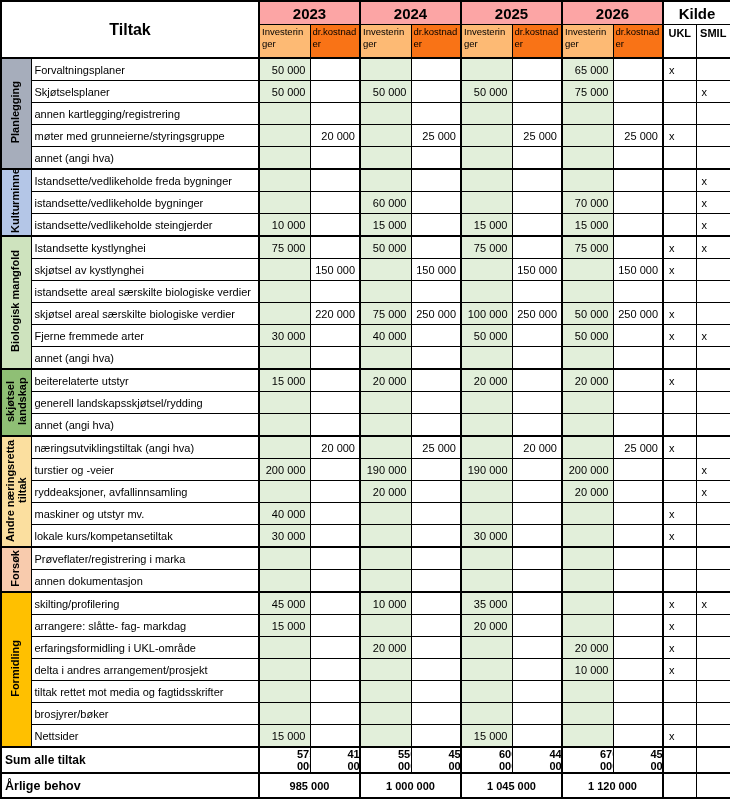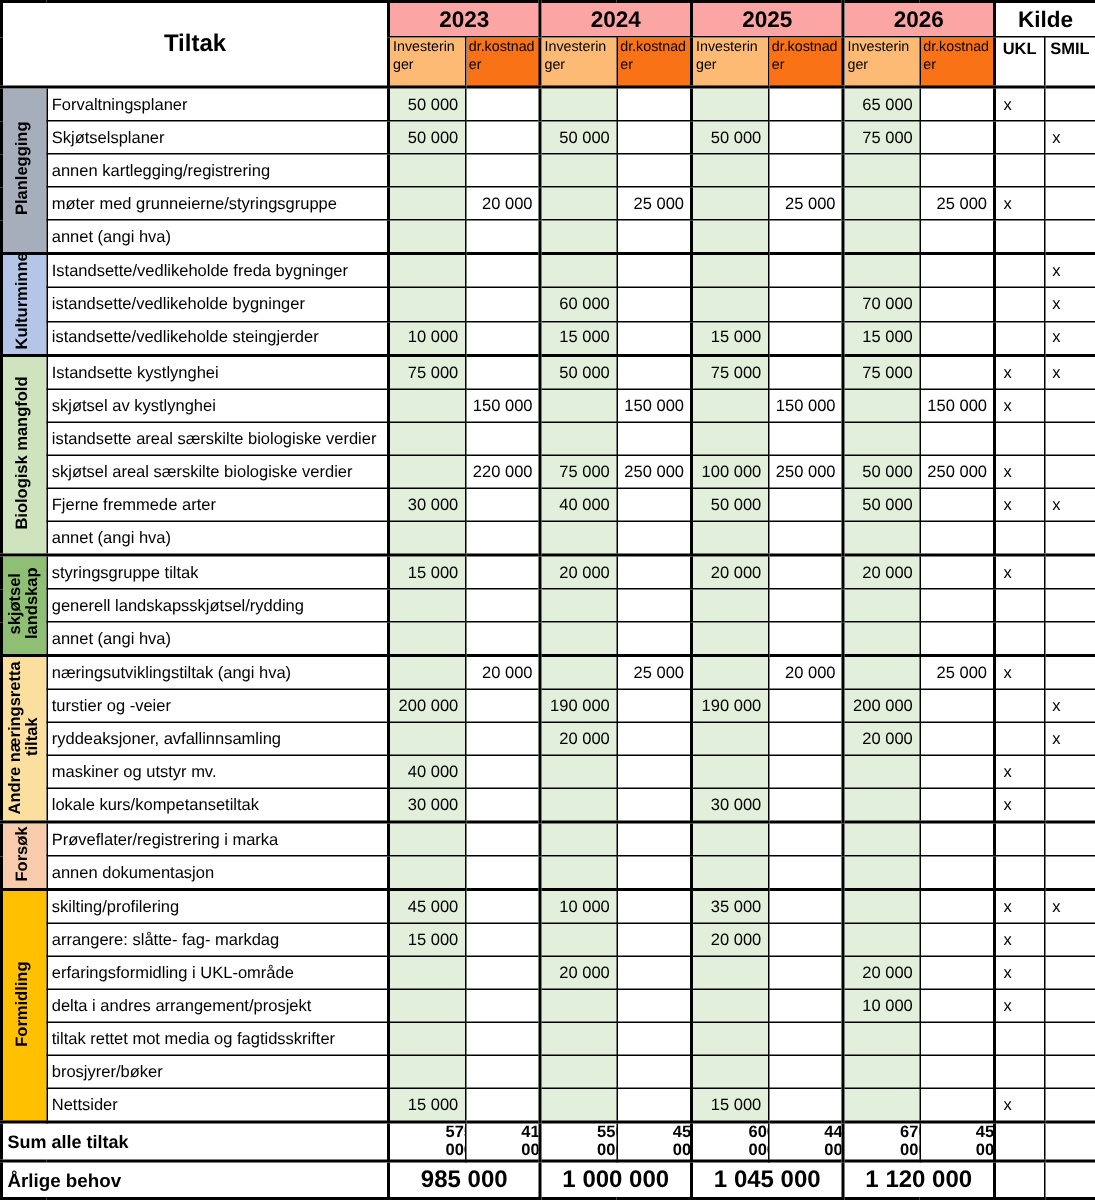--- a/index.html
+++ b/index.html
@@ -27,21 +27,21 @@
          font-weight:700;font-size:11px;line-height:1.05;white-space:normal;}
   td.rname{padding-left:3px;font-size:11px;background:#fff;white-space:nowrap;}
   td.num{text-align:right;padding-right:4px;background:#fff;}
   td.num.inv{background:#E2EFDA;}
   td.mark{text-align:left;padding-left:5px;font-size:11px;background:#fff;}
 
   tr.sum td{background:#fff;}
   td.sumlabel{font-size:12px;font-weight:700;padding-left:3px;}
   td.sumval{font-weight:700;padding-left:37px;}
   td.alabel{font-size:12.5px;font-weight:700;padding-left:3px;height:23px;}
-  td.aval{font-size:16px;font-weight:700;text-align:center;}
+  td.aval{font-size:11px;font-weight:700;text-align:center;}
 </style>
 </head>
 <body>
 
 <table>
   <colgroup>
     <col style="width:30px">
       <col style="width:228px">
     <col style="width:51px">
       <col style="width:50px">
@@ -257,21 +257,21 @@
         <td class="num"></td>
         <td class="num inv bl2"></td>
         <td class="num"></td>
         <td class="num inv bl2"></td>
         <td class="num"></td>
         <td class="mark bl2"></td>
         <td class="mark"></td>
       </tr>
       <tr class="group-start">
         <td class="glabel" rowspan="3" style="background: rgb(143, 191, 117);"><span class="vtext" style="max-height: 63px;">skjøtsel landskap</span></td>
-        <td class="rname">styringsgruppe tiltak</td>
+        <td class="rname">beiterelaterte utstyr</td>
         <td class="num inv bl2">15 000</td>
         <td class="num"></td>
         <td class="num inv bl2">20 000</td>
         <td class="num"></td>
         <td class="num inv bl2">20 000</td>
         <td class="num"></td>
         <td class="num inv bl2">20 000</td>
         <td class="num"></td>
         <td class="mark bl2">x</td>
         <td class="mark"></td>

